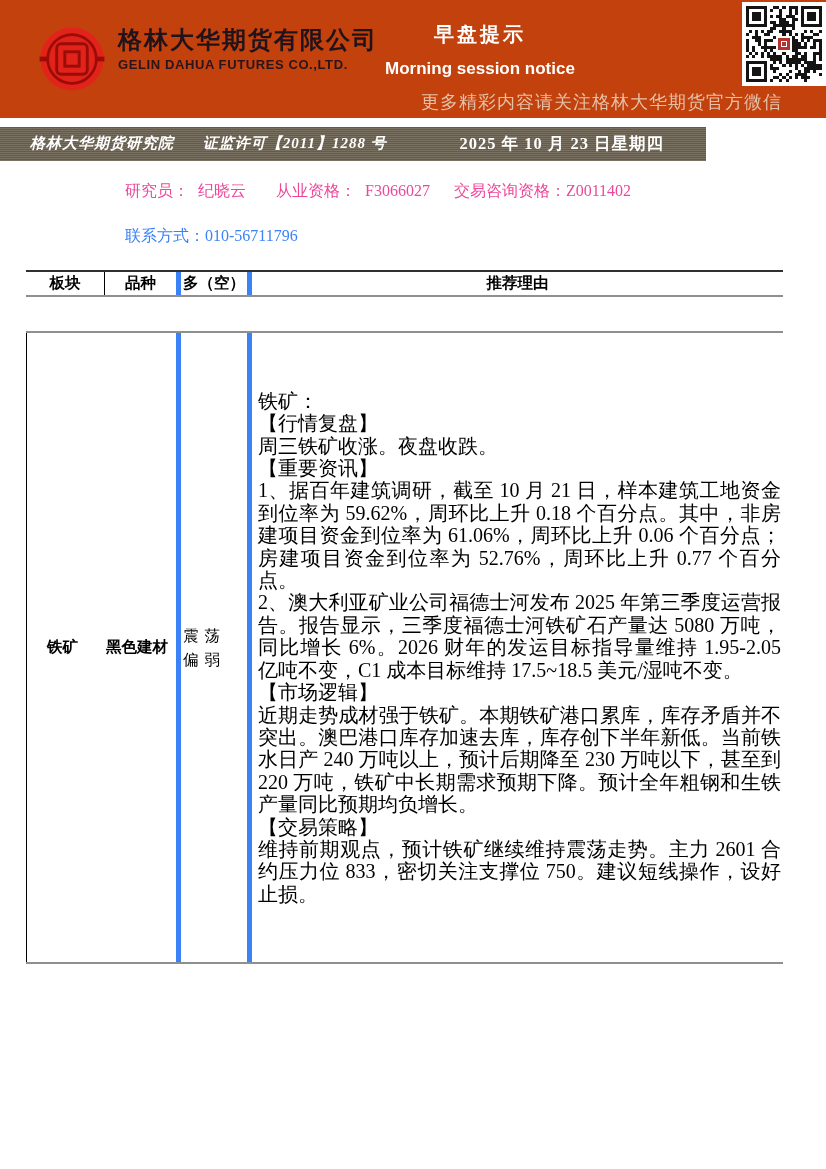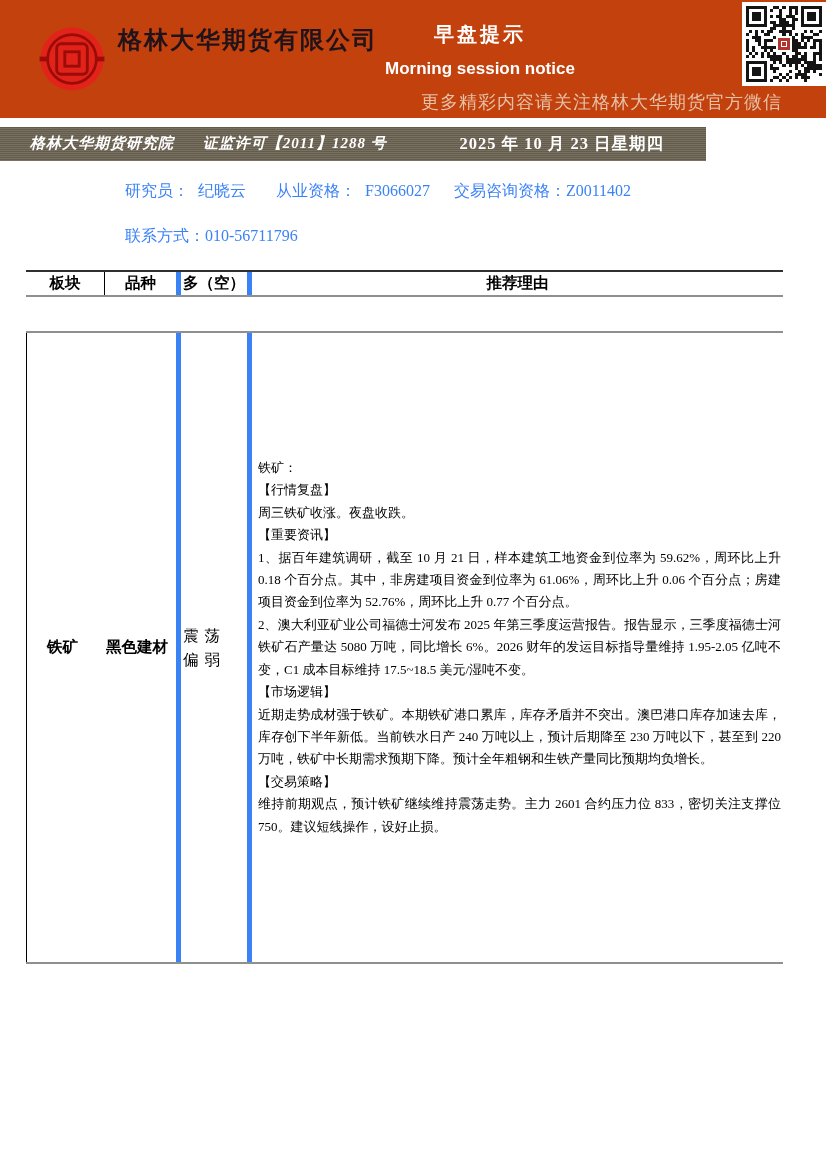--- a/index.html
+++ b/index.html
@@ -57,21 +57,21 @@
   .info-left{
     position:absolute;left:30px;top:7px;
     font-weight:bold;font-style:italic;font-size:15px;letter-spacing:1px;
   }
   .info-date{
     position:absolute;right:42px;top:6px;
     font-weight:bold;font-size:16.5px;letter-spacing:1px;font-style:normal;
   }
 
   
-  .researcher-line1{position:absolute;left:125px;top:181px;font-size:16px;color:#3b82f6;}
+  .researcher-line1{position:absolute;left:125px;top:181px;font-size:16px;color:#ec4899;}
   .researcher-line2{position:absolute;left:125px;top:226px;font-size:16px;color:#3b82f6;}
   .gap-s{margin-right:9px;}
   .gap-m{margin-right:30px;}
   .gap-l{margin-right:24px;}
 
   
   .tbl-header{
     position:absolute;left:26px;top:270px;width:757px;height:27px;
     box-sizing:border-box;
     border-top:2px solid #303030;border-bottom:2px solid #8f8f8f;
@@ -105,40 +105,41 @@
   .direction-text{
     width:62px;letter-spacing:6px;line-height:24px;
   }
   .body-reason{
     display:flex;align-items:center;
     padding:0 2px 0 6px;
   }
   .reason-text{
     white-space:pre-wrap;
     text-align:justify;
-    font-size:13px;line-height:22.4px;color:#000;
+    font-size:20px;line-height:22.4px;color:#000;
     width:528px;
   }
 </style>
 </head>
 <body>
 
 <div class="page">
 
   <div class="masthead">
     <svg class="logo" viewBox="-40 -40 80 80">
       <circle r="35" fill="#e2231a"></circle>
       <circle r="27" fill="none" stroke="#9b0b08" stroke-width="3"></circle>
       <rect x="-17" y="-17" width="34" height="34" rx="5" fill="none" stroke="#9b0b08" stroke-width="3.2"></rect>
       <rect x="-8" y="-8" width="16" height="16" fill="none" stroke="#9b0b08" stroke-width="3.2"></rect>
       <rect x="-36" y="-2.6" width="10" height="5.2" fill="#9b0b08"></rect>
       <rect x="26" y="-2.6" width="10" height="5.2" fill="#9b0b08"></rect>
     </svg>
     <div class="company">
       <div class="company-cn">格林大华期货有限公司</div>
+      <div class="company-en">GELIN DAHUA FUTURES CO.,LTD.</div>
     </div>
     <div class="notice-center">
       <div class="notice-cn">早盘提示</div>
       <div class="notice-en">Morning session notice</div>
     </div>
     <div class="qr-box">
       <svg viewBox="0 0 25 25" shape-rendering="crispEdges">
           <g fill="#141414">
             <rect x="9" y="0" width="1" height="1"></rect>
             <rect x="10" y="0" width="1" height="1"></rect>

